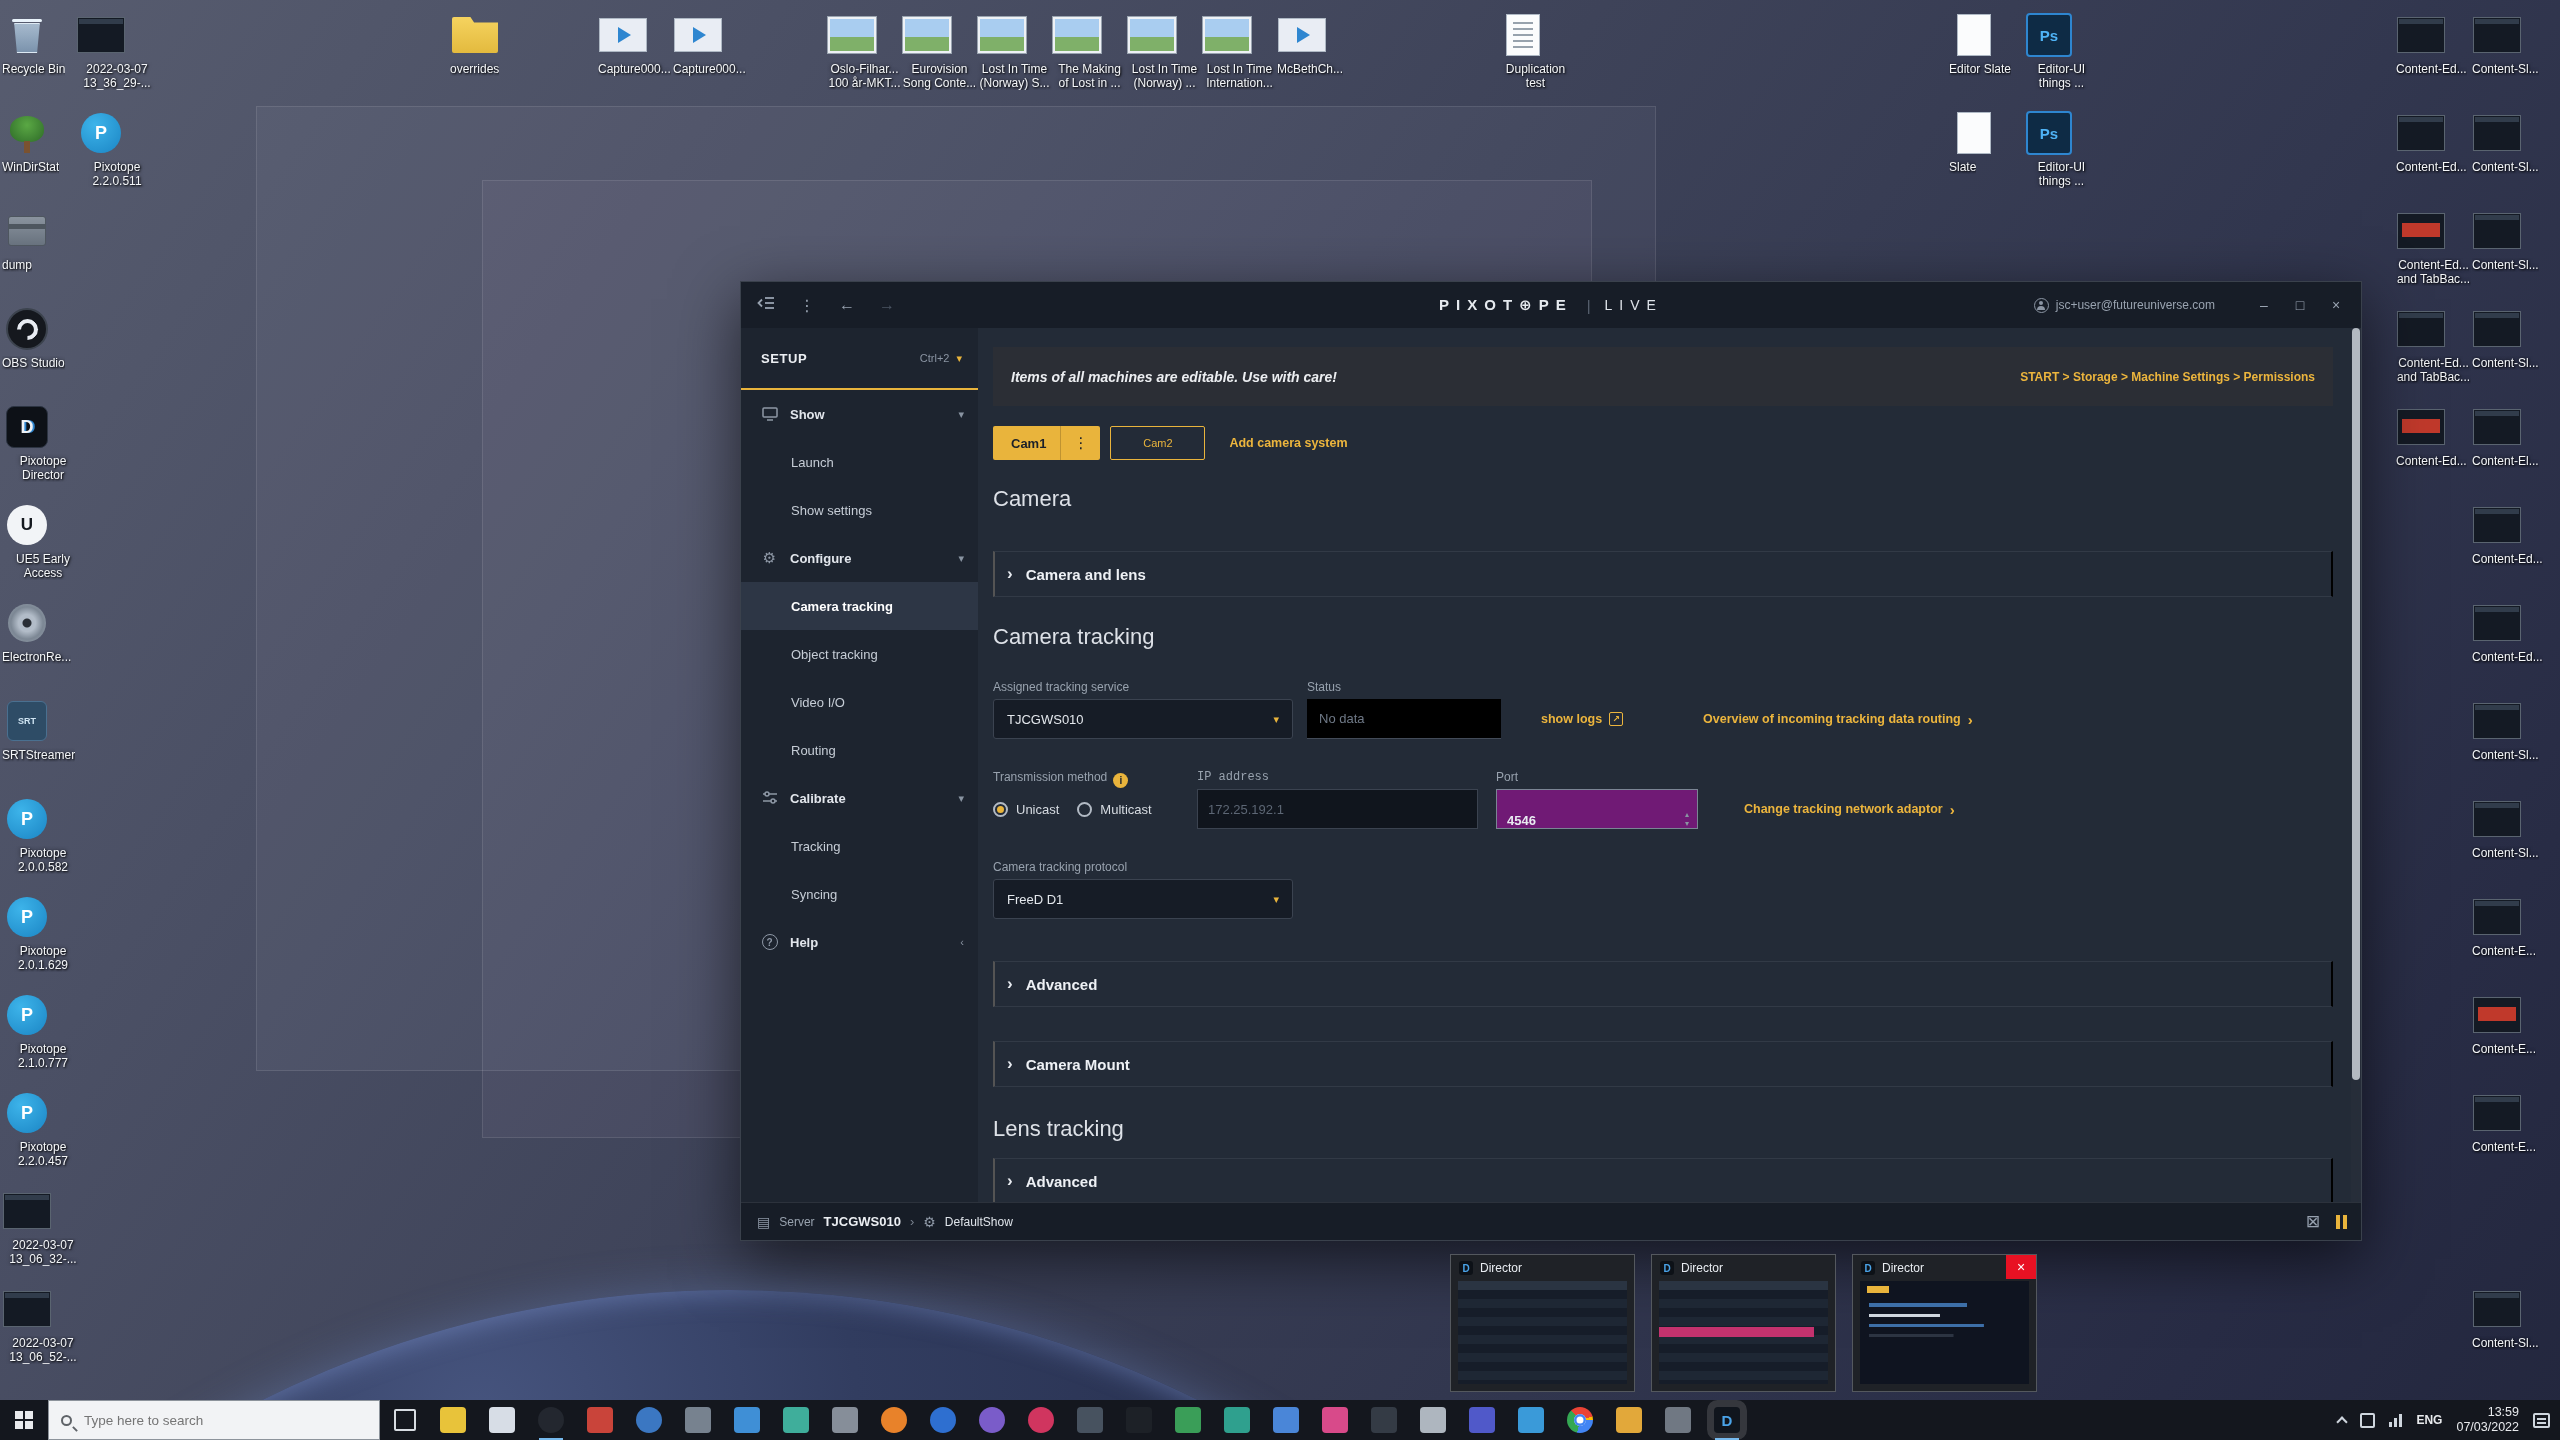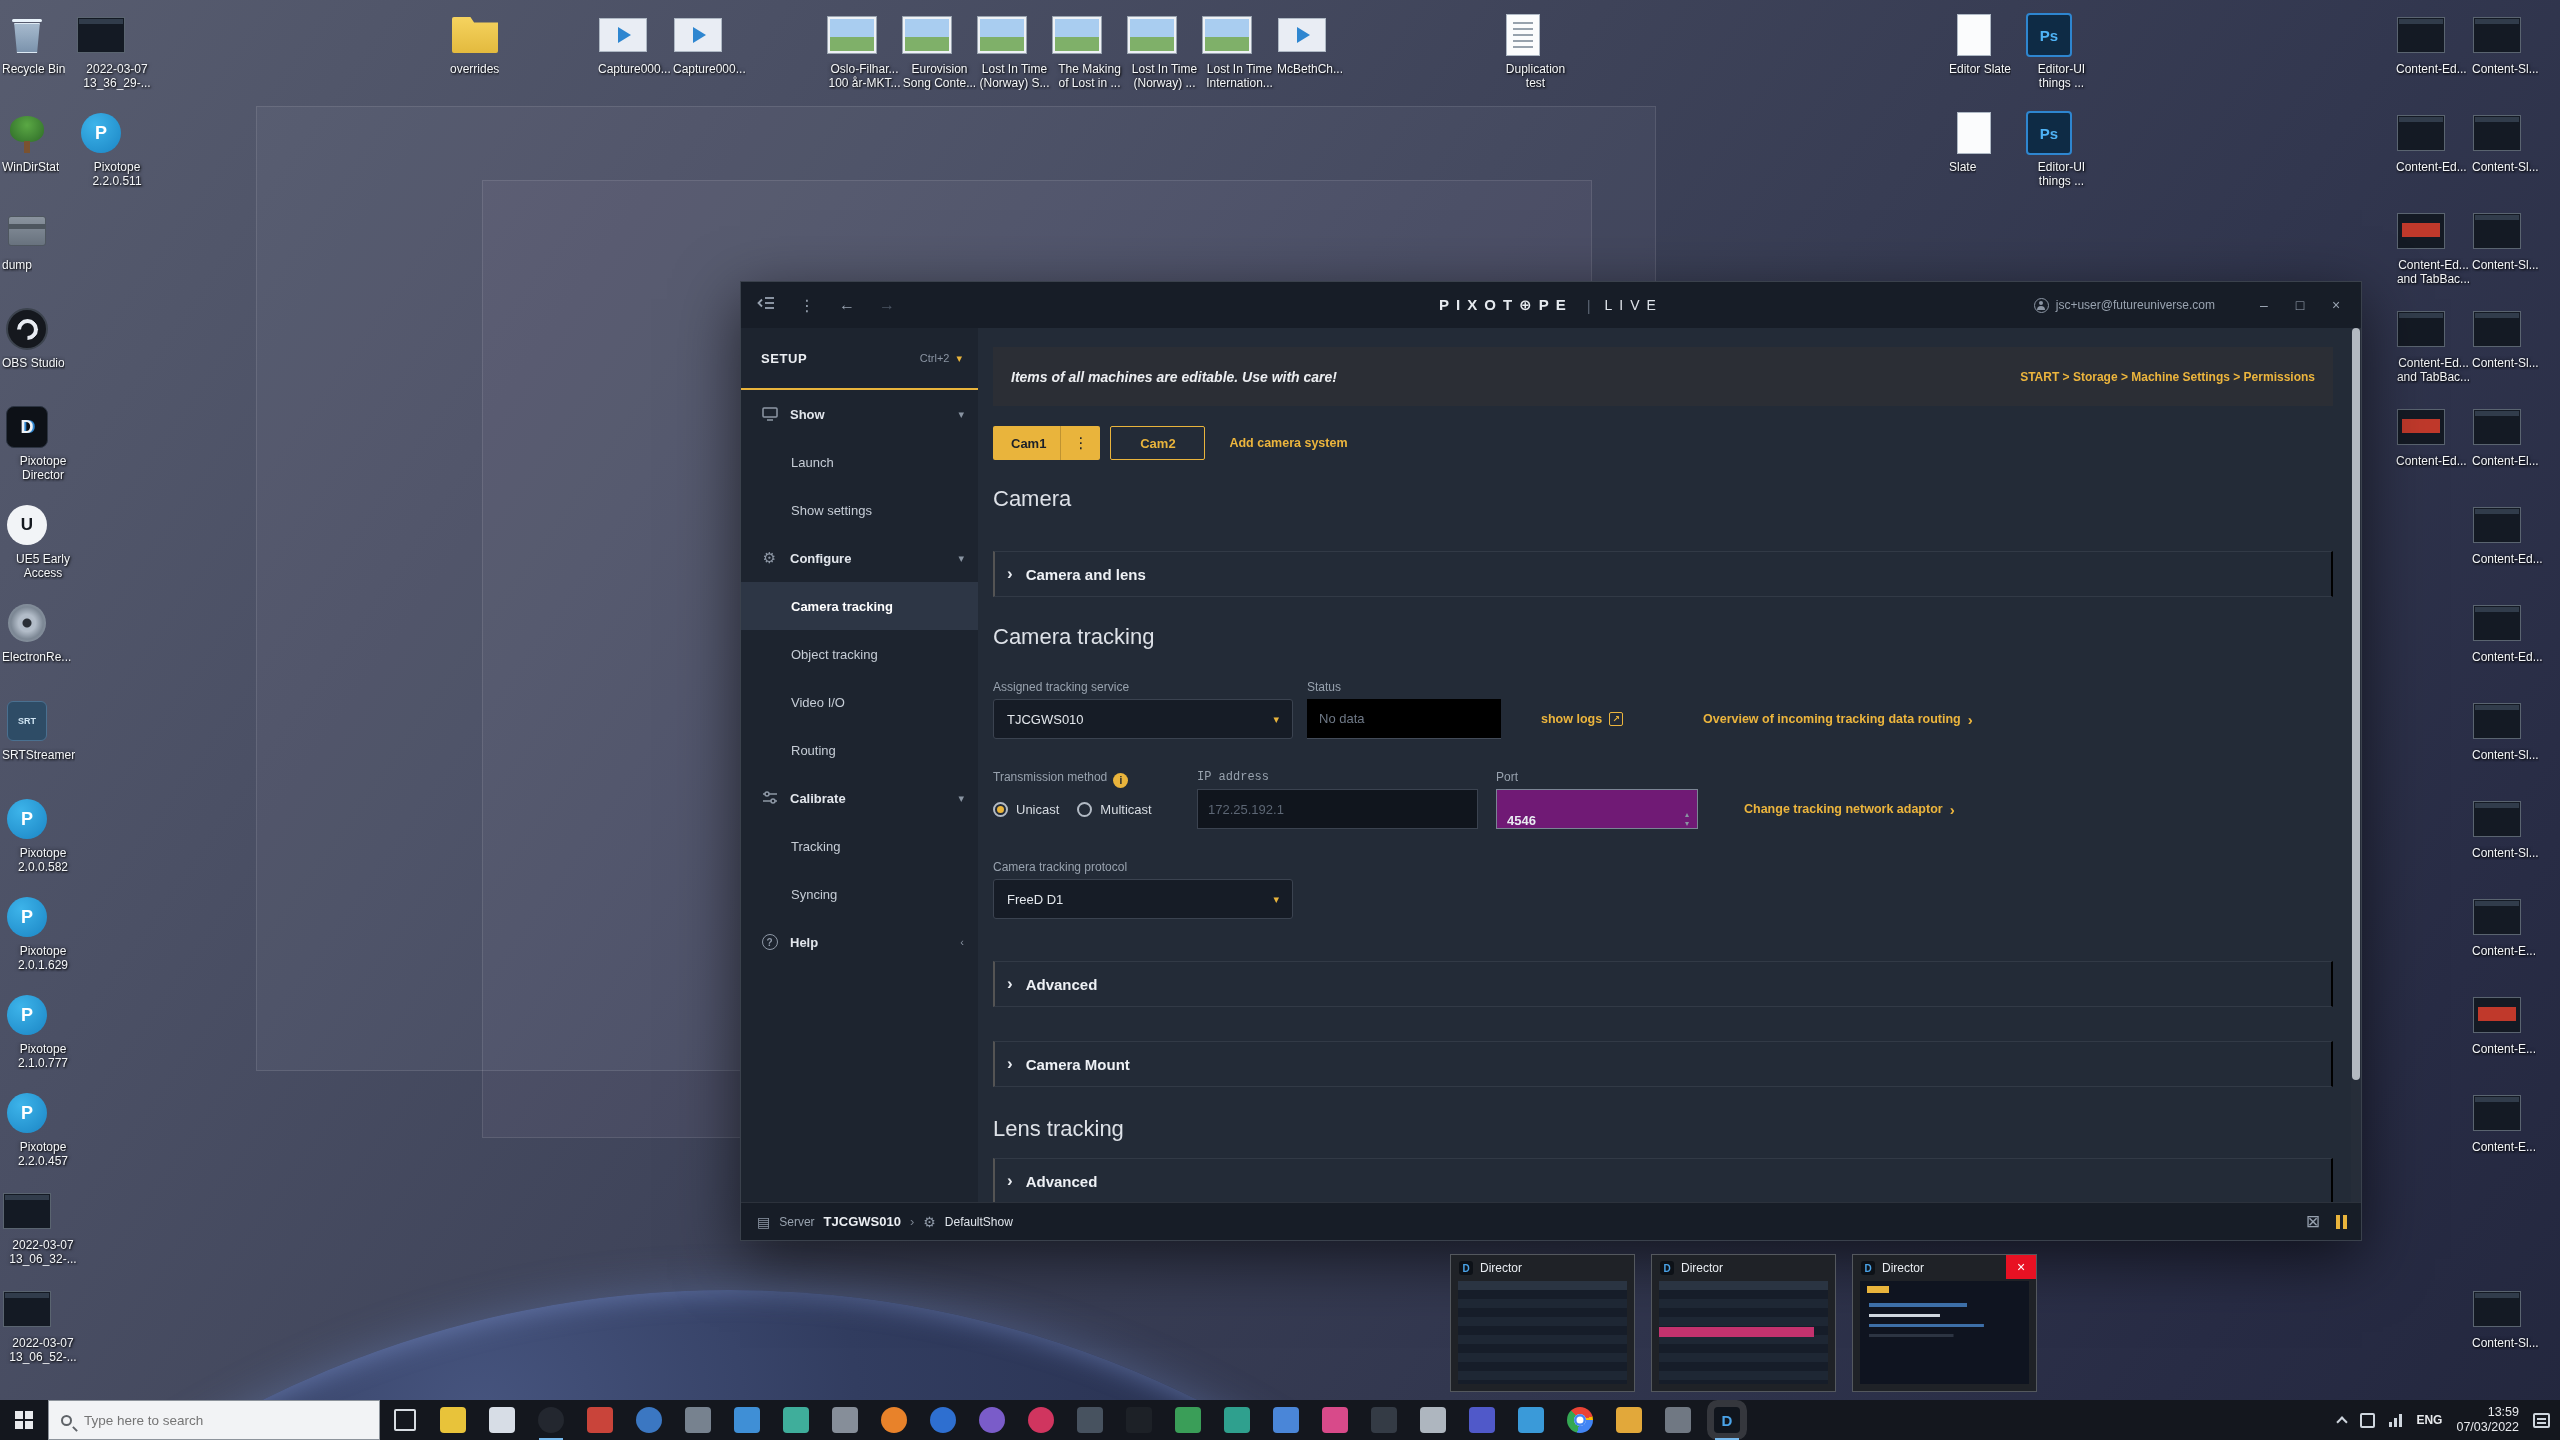--- a/index.html
+++ b/index.html
@@ -106,21 +106,21 @@
   .banner{position:absolute;left:15px;right:18px;top:19px;height:59px;background:#2b2e35;
     display:flex;align-items:center;padding:0 18px;}
   .banner-msg{color:#eceef1;font-size:14px;font-weight:700;font-style:italic;}
   .banner-crumb{margin-left:auto;color:#ecb53d;font-size:12px;font-weight:700;}
 
   .tabrow{position:absolute;left:15px;top:98px;display:flex;align-items:center;gap:10px;}
   .tab-active{height:34px;background:#e9b43c;border:none;border-radius:2px;display:flex;align-items:center;cursor:pointer;padding:0;}
   .tab-active .tlabel{color:#1b2029;font-size:13px;font-weight:700;padding:0 14px 0 18px;}
   .tab-kebab{color:#1b2029;font-size:15px;padding:0 12px;border-left:1px solid rgba(0,0,0,.18);height:100%;display:flex;align-items:center;}
   .tab-idle{height:34px;min-width:95px;background:transparent;border:1px solid #e9b43c;border-radius:2px;color:#e9b43c;
-    font-size:13px;font-weight:700;cursor:pointer;padding:0 22px;}
+    font-size:11px;font-weight:400;cursor:pointer;padding:0 22px;}
   .add-link{margin-left:14px;}
   .ylink{color:#ecb53d;font-size:12.5px;font-weight:700;background:none;border:none;cursor:pointer;display:flex;align-items:center;gap:7px;padding:0;}
   .ylink .lchev{font-size:15px;line-height:1;}
 
   .h1{position:absolute;left:15px;color:#dde1e7;font-size:22px;font-weight:400;}
   .crow{position:absolute;left:15px;right:18px;height:46px;border-top:1px solid #323a46;border-bottom:1px solid #323a46;
     display:flex;align-items:center;gap:13px;padding-left:12px;cursor:pointer;background:none;width:auto;}
   .crow .cchev{color:#e8ecf1;font-size:17px;font-weight:700;}
   .crow .cname{color:#eef1f5;font-size:15px;font-weight:700;}
 

